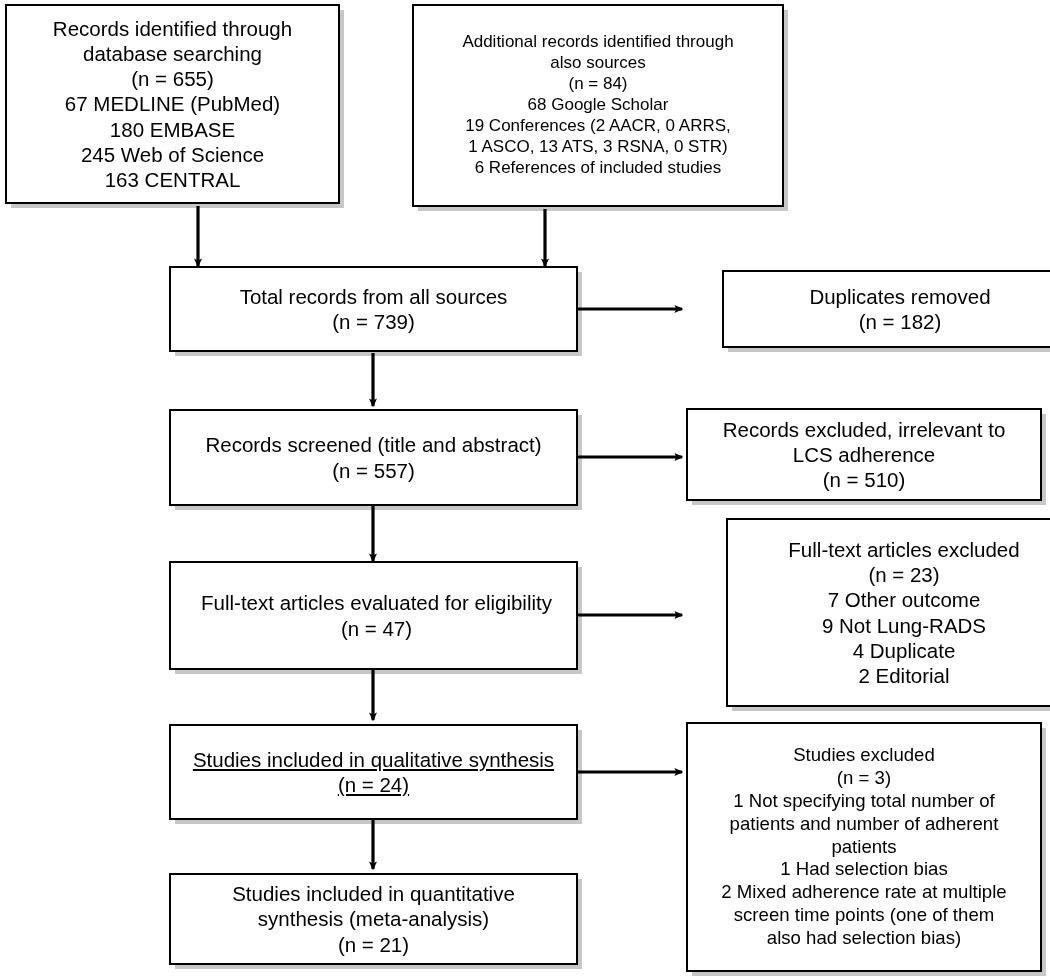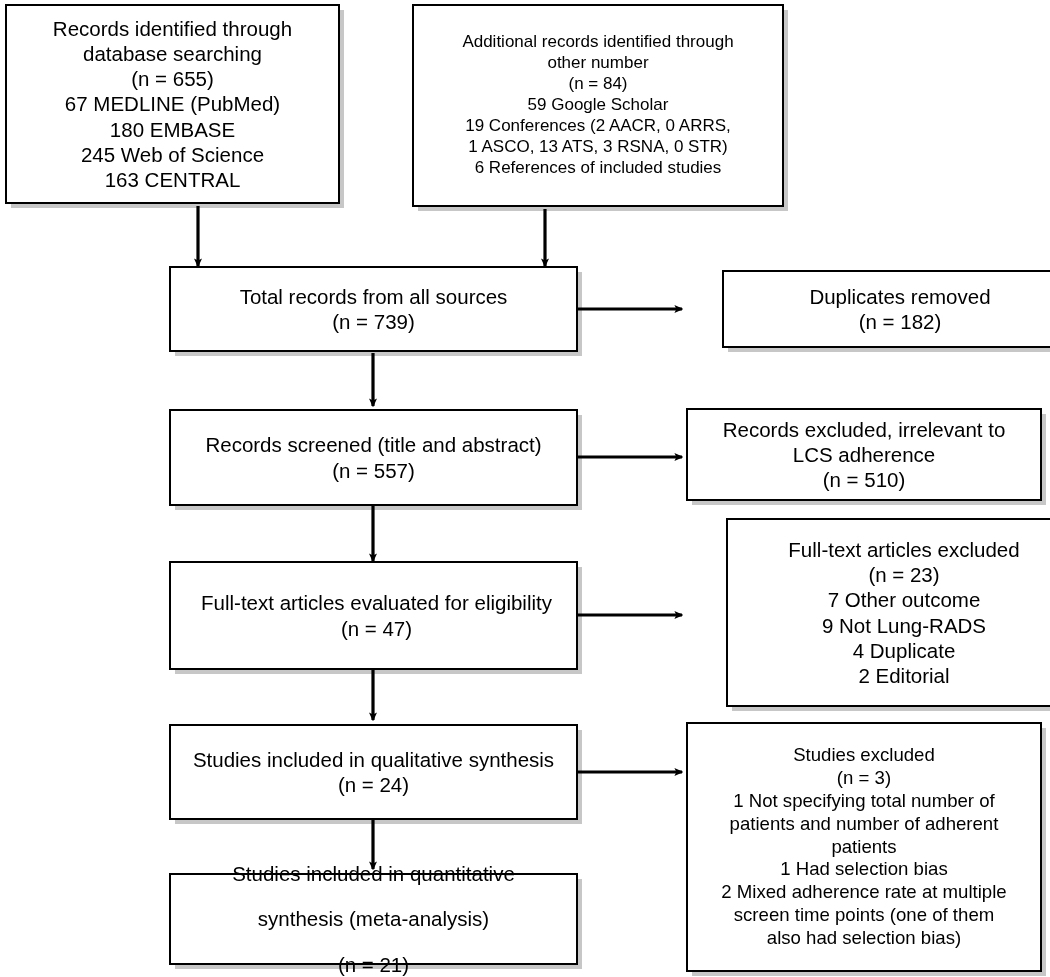--- a/index.html
+++ b/index.html
@@ -95,23 +95,23 @@
     <span class="ln">database searching</span>
     <span class="ln">(n = 655)</span>
     <span class="ln">67 MEDLINE (PubMed)</span>
     <span class="ln">180 EMBASE</span>
     <span class="ln">245 Web of Science</span>
     <span class="ln">163 CENTRAL</span>
   </div>
 
   <div class="node fs19" style="left:412px; top:4px; width:372px; height:203px;">
     <span class="ln">Additional records identified through</span>
-    <span class="ln">other number</span>
+    <span class="ln">also sources</span>
     <span class="ln">(n = 84)</span>
-    <span class="ln">59 Google Scholar</span>
+    <span class="ln">68 Google Scholar</span>
     <span class="ln">19 Conferences (2 AACR, 0 ARRS,</span>
     <span class="ln">1 ASCO, 13 ATS, 3 RSNA, 0 STR)</span>
     <span class="ln">6 References of included studies</span>
   </div>
 
   <div class="node fs20" style="left:169px; top:266px; width:409px; height:86px;">
     <span class="ln">Total records from all sources</span>
     <span class="ln">(n = 739)</span>
   </div>
 
@@ -138,36 +138,36 @@
 
   <div class="node fs20" style="left:726px; top:518px; width:356px; height:189px;">
     <span class="ln">Full-text articles excluded</span>
     <span class="ln">(n = 23)</span>
     <span class="ln">7 Other outcome</span>
     <span class="ln">9 Not Lung-RADS</span>
     <span class="ln">4 Duplicate</span>
     <span class="ln">2 Editorial</span>
   </div>
 
-  <div class="node fs20" style="left:169px; top:724px; width:409px; height:96px;">
+  <div class="node fs20" style="left:169px; top:724px; width:409px; height:96px;text-decoration:underline;">
     <span class="ln">Studies included in qualitative synthesis</span>
     <span class="ln">(n = 24)</span>
   </div>
 
   <div class="node fs185" style="left:686px; top:722px; width:356px; height:250px;">
     <span class="ln">Studies excluded</span>
     <span class="ln">(n = 3)</span>
     <span class="ln">1 Not specifying total number of</span>
     <span class="ln">patients and number of adherent</span>
     <span class="ln">patients</span>
     <span class="ln">1 Had selection bias</span>
     <span class="ln">2 Mixed adherence rate at multiple</span>
     <span class="ln">screen time points (one of them</span>
     <span class="ln">also had selection bias)</span>
   </div>
 
-  <div class="node fs20" style="left:169px; top:873px; width:409px; height:92px;gap:20px;">
+  <div class="node fs20" style="left:169px; top:873px; width:409px; height:92px;">
     <span class="ln">Studies included in quantitative</span>
     <span class="ln">synthesis (meta-analysis)</span>
     <span class="ln">(n = 21)</span>
   </div>
 
 </div>
 
 </body></html>

